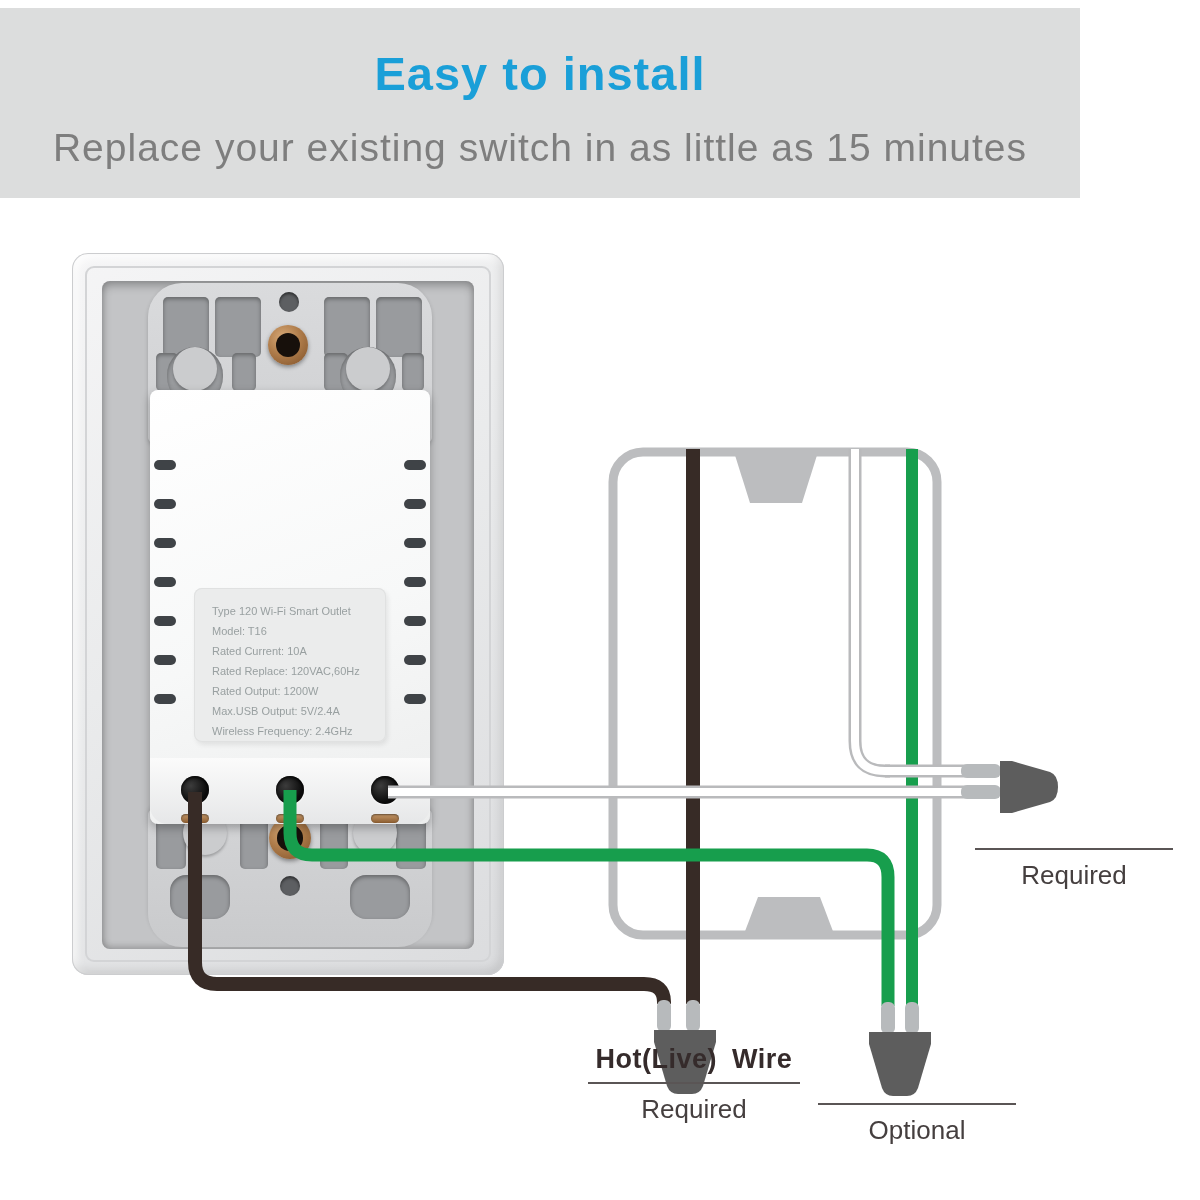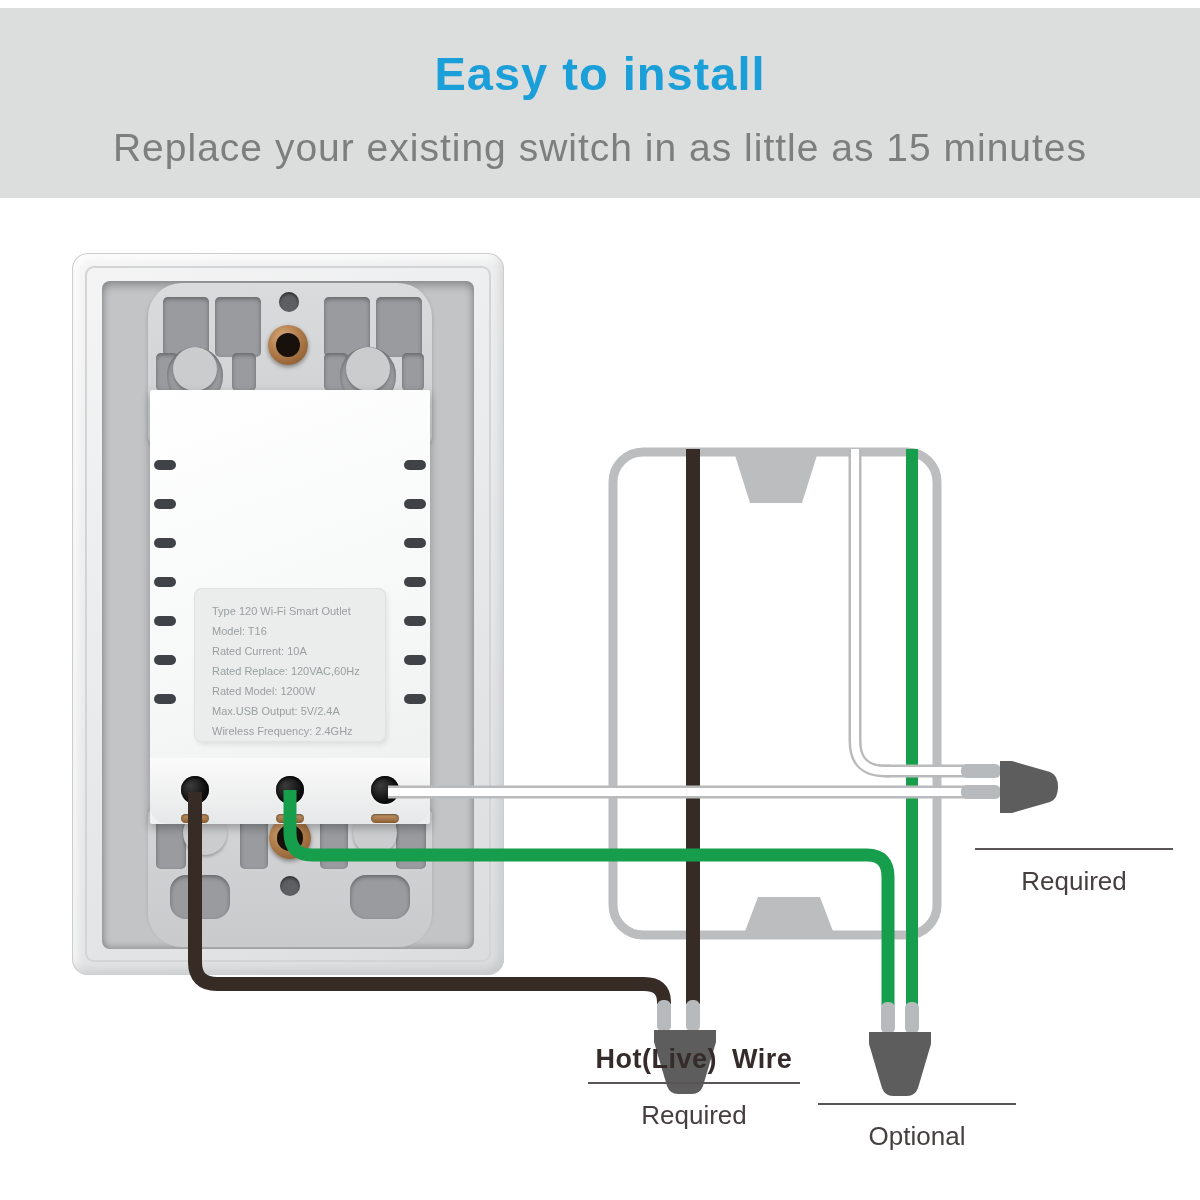--- a/index.html
+++ b/index.html
@@ -3,21 +3,21 @@
 <meta charset="utf-8">
 <style>
   html,body{margin:0;padding:0;}
   body{
     width:1200px;height:1200px;position:relative;overflow:hidden;
     background:#ffffff;
     font-family:"Liberation Sans", sans-serif;
   }
   
   .banner{
-    position:absolute;left:0;top:8px;width:1200px;height:190px;
+    position:absolute;left:0;top:8px;width:1080px;height:190px;
     background:#dcdddd;
   }
   .title{
     position:absolute;left:0;top:38px;width:100%;
     text-align:center;font-size:47px;font-weight:bold;
     color:var(--accent,#1a9fd8);letter-spacing:1px;
   }
   .subtitle{
     position:absolute;left:0;top:118px;width:100%;
     text-align:center;font-size:39px;font-weight:400;
@@ -65,21 +65,21 @@
     background:radial-gradient(circle at 38% 32%,#d9ab79 0%,#b07d4b 45%,#7d4f27 100%);
     box-shadow:0 2px 4px rgba(0,0,0,.4);
   }
   .screw-bronze::after{
     content:"";position:absolute;left:20%;top:20%;width:60%;height:60%;
     border-radius:50%;background:#17100b;
   }
   .module{
     position:absolute;left:78px;top:137px;width:280px;height:434px;
     background:linear-gradient(160deg,#ffffff 0%,#f7f8f8 55%,#eceded 100%);
-    border-radius:2px;
+    border-radius:8px;
     box-shadow:0 4px 10px rgba(0,0,0,.28);
   }
   .module-bottom{
     position:absolute;left:0;top:368px;width:280px;height:66px;
     border-radius:0 0 18px 18px;
     background:linear-gradient(#fbfbfb,#e6e7e8);
   }
   .vent{position:absolute;width:22px;height:10px;border-radius:5px;background:#3f4347;}
   .spec-label{
     position:absolute;left:44px;top:198px;width:192px;height:154px;
@@ -98,21 +98,21 @@
     background:linear-gradient(#c89a6a,#8a5c30);
     box-shadow:inset 0 1px 2px rgba(0,0,0,.5);
   }
   
   .wire-label{position:absolute;text-align:center;}
   .wire-name{
     font-size:27px;font-weight:bold;color:var(--callout,#352b2b);
     letter-spacing:.5px;word-spacing:7px;white-space:nowrap;
   }
   .wire-underline{height:0;border-bottom:2px solid #5a5555;margin-top:7px;}
-  .wire-status{font-size:26px;font-weight:400;color:#453f3f;margin-top:16px;}
+  .wire-status{font-size:26px;font-weight:400;color:#453f3f;margin-top:10px;}
   svg.wires{position:absolute;left:0;top:0;}
 </style>
 </head>
 <body style="--accent: #1a9fd8; --subtitle: #7e7e7e; --callout: #352b2b;">
 
 <div class="banner">
   <div class="title">Easy to install</div>
   <div class="subtitle">Replace your existing switch in as little as 15 minutes</div>
 </div>
 
@@ -168,21 +168,21 @@
     <div class="vent" style="left:254px;top:187px;"></div>
     <div class="vent" style="left:254px;top:226px;"></div>
     <div class="vent" style="left:254px;top:265px;"></div>
     <div class="vent" style="left:254px;top:304px;"></div>
 
     <div class="spec-label">
       <div class="spec-line">Type 120 Wi-Fi Smart Outlet</div>
       <div class="spec-line">Model: T16</div>
       <div class="spec-line">Rated Current: 10A</div>
       <div class="spec-line">Rated Replace: 120VAC,60Hz</div>
-      <div class="spec-line">Rated Model: 1200W</div>
+      <div class="spec-line">Rated Output: 1200W</div>
       <div class="spec-line">Max.USB Output: 5V/2.4A</div>
       <div class="spec-line">Wireless Frequency: 2.4GHz</div>
     </div>
 
     <div class="terminal" style="left:31px;top:386px;"></div>
     <div class="terminal" style="left:126px;top:386px;"></div>
     <div class="terminal" style="left:221px;top:386px;"></div>
 
     <div class="screw-slot" style="left:31px;top:424px;"></div>
     <div class="screw-slot" style="left:126px;top:424px;"></div>

